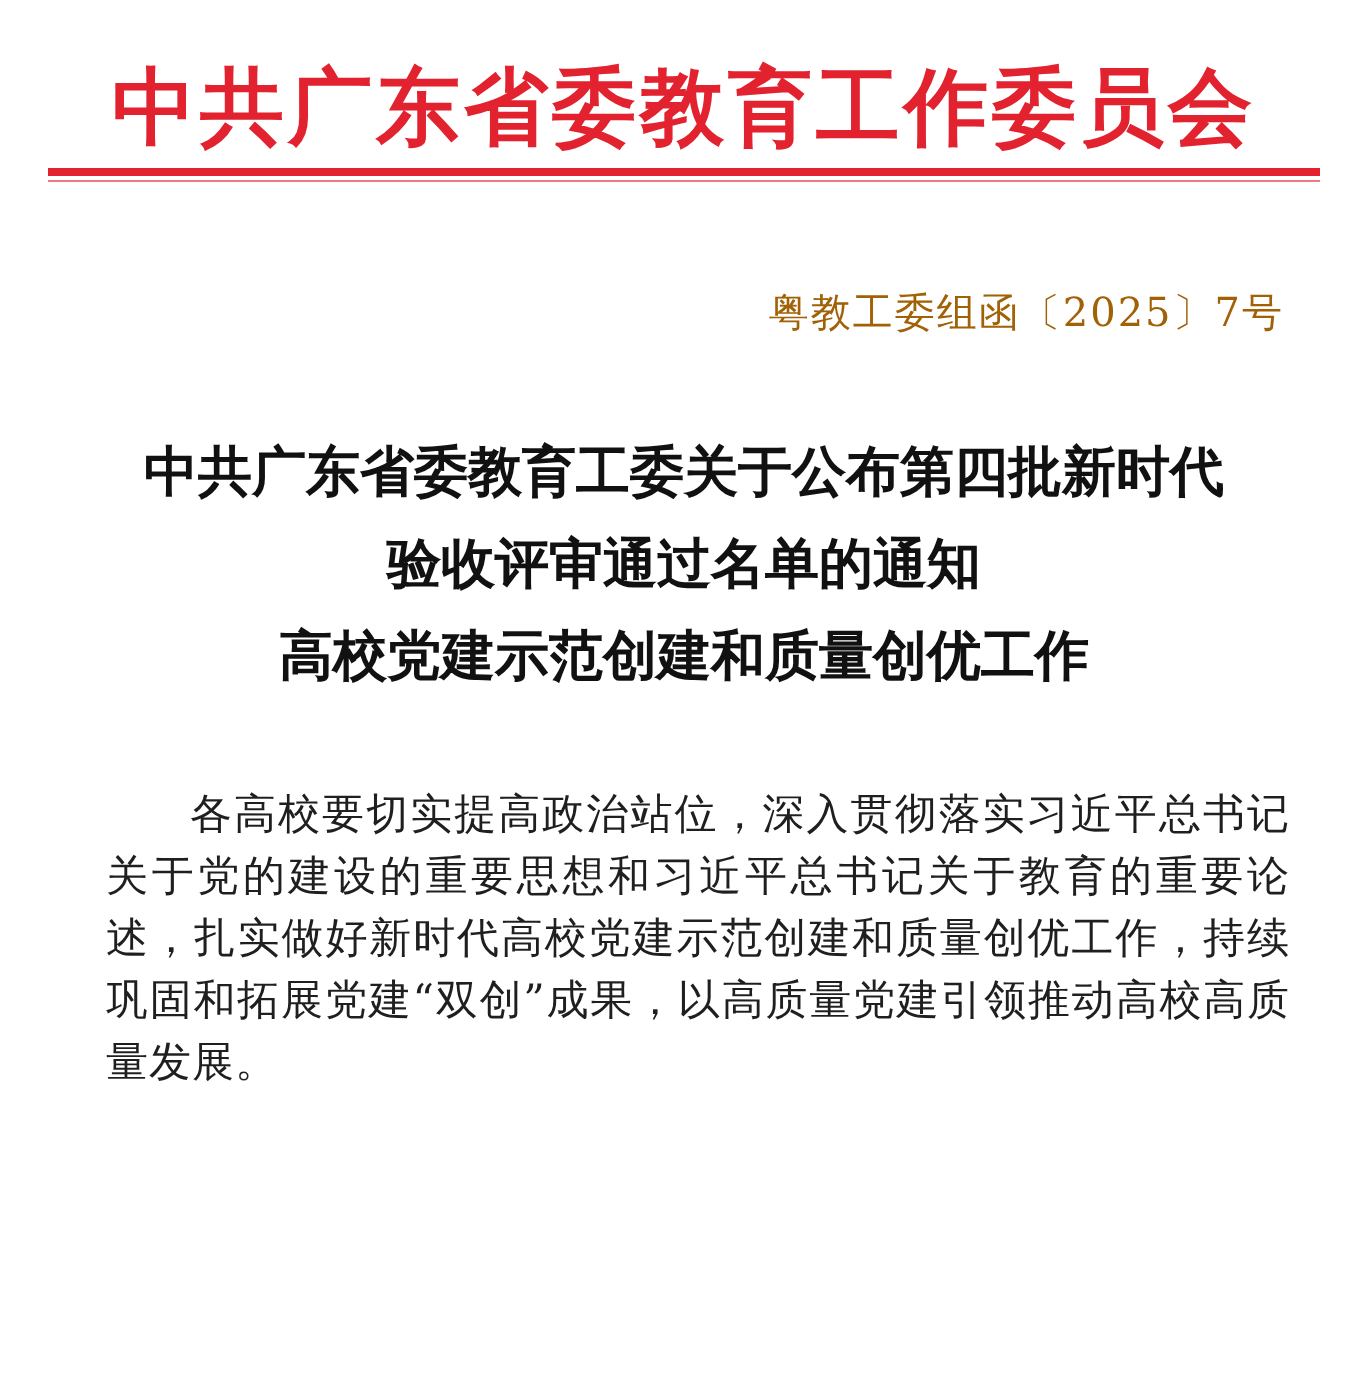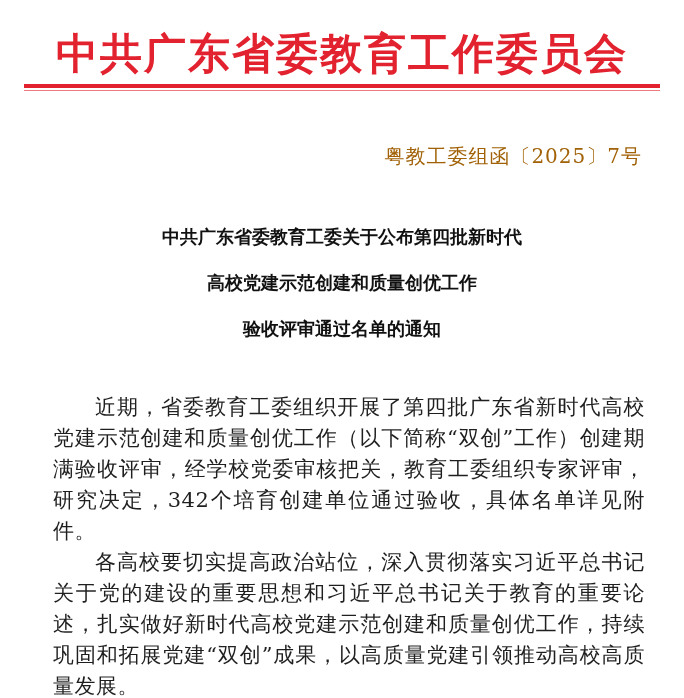--- a/index.html
+++ b/index.html
@@ -10,41 +10,40 @@
     font-family: "DejaVu Serif", "Liberation Serif", serif;
   }
   .rule-thick { position: absolute; left: 24px; top: 84px; width: 636px; height: 4px; background: #e2232f; }
   .rule-thin { position: absolute; left: 24px; top: 90px; width: 636px; height: 1px; background: #ee7a80; }
   .doc-number {
     position: absolute; right: 42px; top: 142px; font-size: 20px; line-height: 28px; color: #a16207;
     letter-spacing: 1px;
   }
   .title {
     position: absolute; left: 0; top: 214px; width: 684px; text-align: center;
-    font-size: 18px; font-weight: bold; line-height: 46px; color: #111;
+    font-size: 27px; font-weight: bold; line-height: 46px; color: #111;
   }
   .title div { white-space: nowrap; }
   .body {
     position: absolute; left: 53px; top: 392px; width: 592px;
     font-size: 21px; line-height: 31px; color: #1f1f1f;
   }
   .salutation { white-space: nowrap; }
   .para { text-indent: 42px; text-align: justify; text-align-last: left; letter-spacing: 0.5px; }
 </style>
 </head>
 <body>
 
 <div class="masthead">中共广东省委教育工作委员会</div>
 <div class="rule-thick"></div>
 <div class="rule-thin"></div>
 
 <div class="doc-number">粤教工委组函〔2025〕7号</div>
 
 <div class="title">
   <div>中共广东省委教育工委关于公布第四批新时代</div>
+  <div>验收评审通过名单的通知</div>
   <div>高校党建示范创建和质量创优工作</div>
-  <div>验收评审通过名单的通知</div>
 </div>
 
 <div class="body">
-  <div class="para">近期，省委教育工委组织开展了第四批广东省新时代高校党建示范创建和质量创优工作（以下简称“双创”工作）创建期满验收评审，经学校党委审核把关，教育工委组织专家评审，研究决定，342个培育创建单位通过验收，具体名单详见附件。</div>
   <div class="para">各高校要切实提高政治站位，深入贯彻落实习近平总书记关于党的建设的重要思想和习近平总书记关于教育的重要论述，扎实做好新时代高校党建示范创建和质量创优工作，持续巩固和拓展党建“双创”成果，以高质量党建引领推动高校高质量发展。</div>
 </div>
 
 </body></html>

